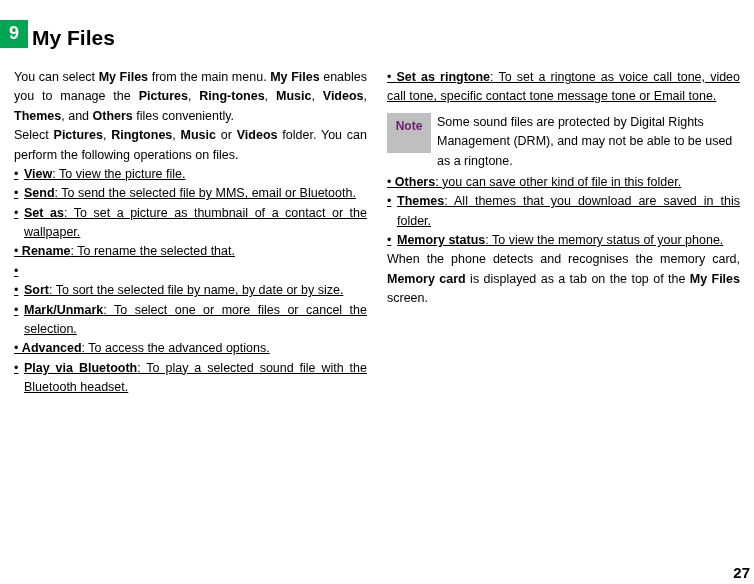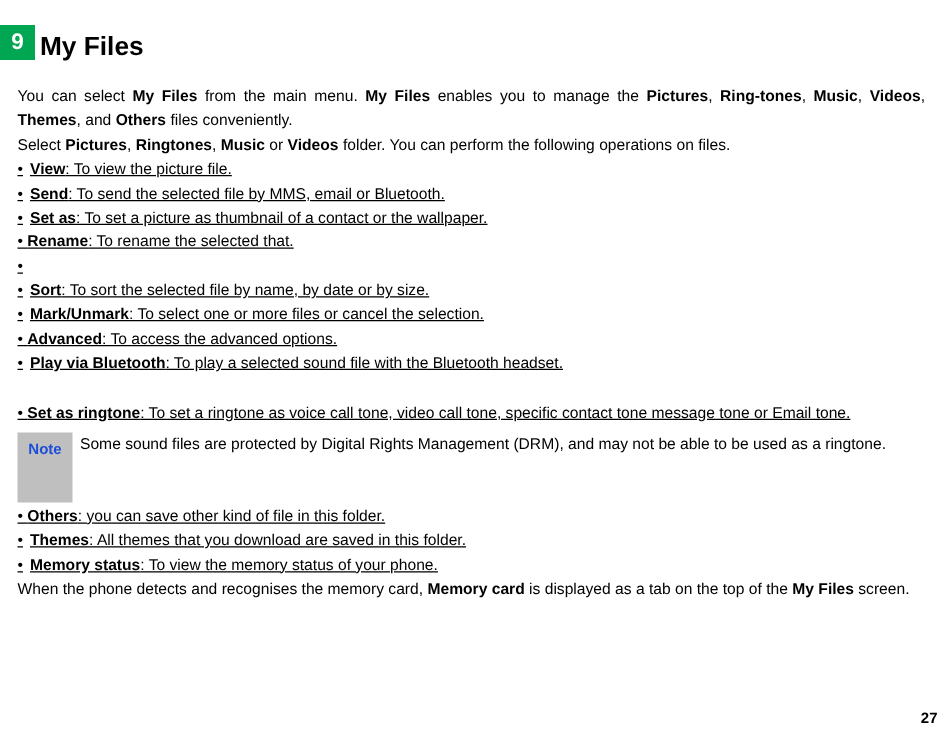--- a/index.html
+++ b/index.html
@@ -38,21 +38,20 @@
     position: absolute;
     top: 22px;
     left: 32px;
     font-weight: bold;
     font-size: 21px;
   }
   .columns {
     display: flex;
     gap: 20px;
     margin-top: 40px;
-    flex-direction: column;
   }
   .col {
     flex: 1 1 0;
   }
   .col p {
     text-align: justify;
     margin: 0;
   }
   .item {
     text-align: justify;
@@ -65,42 +64,42 @@
   .bullet {
     width: 10px;
     flex-shrink: 0;
   }
   .note {
     display: flex;
     margin: 6px 0 2px 0;
   }
   .note-box {
     width: 44px;
-    height: 56px;
+    height: 40px;
     background: #bfbfbf;
-    color: #1d4ed8;
+    color: #701a75;
     font-weight: bold;
     font-size: 12px;
     display: flex;
     align-items: flex-start;
     padding-top: 4px;
     justify-content: center;
     box-sizing: border-box;
     margin-right: 6px;
     flex-shrink: 0;
   }
   .note-text {
     flex: 1;
   }
   .page-num {
     position: absolute;
     bottom: 0;
     right: 4px;
     font-weight: bold;
-    font-size: 12px;
+    font-size: 15px;
     margin-top: 45px;
   }
 </style>
 </head>
 <body>
 
 <div class="page">
 
   <div class="section-number">9</div>
   <div class="title">My Files</div>

